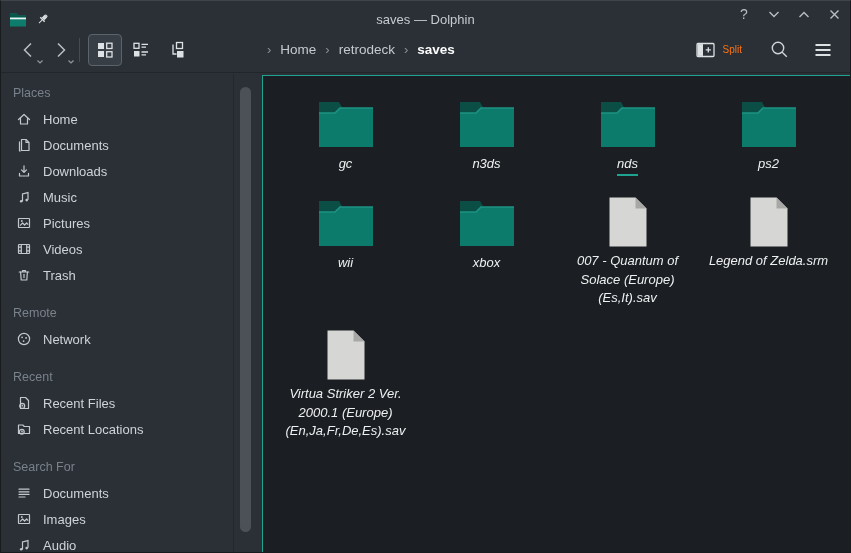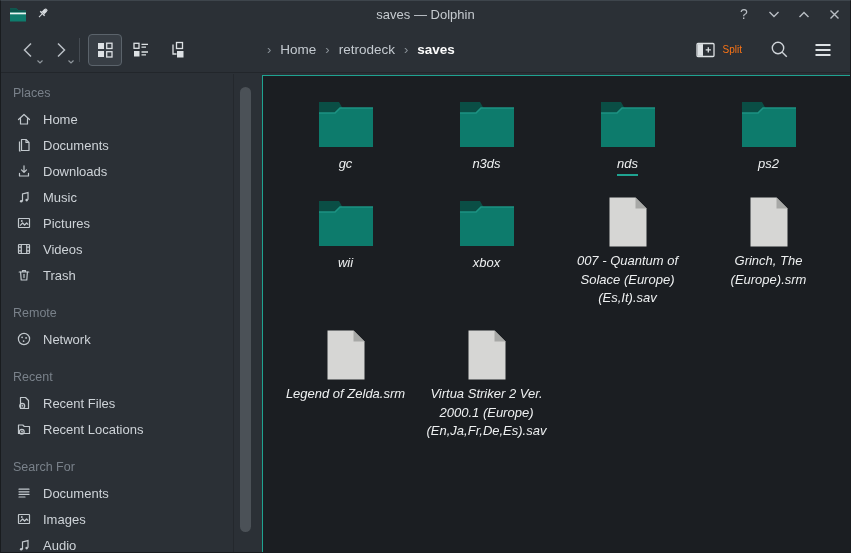--- a/index.html
+++ b/index.html
@@ -3,21 +3,21 @@
 <meta charset="utf-8">
 <style>
   * { box-sizing: border-box; }
   body { margin: 0; background: #15181a; font-family: "Liberation Sans", sans-serif; }
   .window {
     position: relative; width: 851px; height: 553px;
     background: #2b3036; overflow: hidden;
     border: 1px solid #191c1f; border-top-color: #3e454c;
   }
   
-  .titlebar { position: relative; height: 26px; display: flex; align-items: center; }
+  .titlebar { position: relative; height: 26px; display: flex; align-items: flex-end; }
   .tb-left { display: flex; align-items: center; gap: 9px; padding-left: 8px; }
   .tb-title {
     position: absolute; left: 0; right: 0; text-align: center;
     font-size: 13px; color: #c6cbd0; pointer-events: none;
   }
   .tb-controls { position: absolute; right: 6px; top: 0; height: 26px; display: flex; align-items: center; gap: 10px; }
   .tb-btn { width: 20px; height: 20px; display: flex; align-items: center; justify-content: center; cursor: default; }
   .help-glyph { font-size: 14px; color: #b9bec4; }
   
   .toolbar {
@@ -408,46 +408,37 @@
         </div>
         <div class="entry is-file">
           <div class="icon-box">
               <svg width="40" height="52" viewBox="0 0 40 52">
                 <path d="M1.5 1.5h26l11 11v38h-37z" fill="#d6d6d4"></path>
                 <path d="M27.5 1.5l11 11h-11z" fill="#a7a8a6"></path>
               </svg>
             </div>
           <span class="name">007 - Quantum of Solace (Europe) (Es,It).sav</span>
         </div>
+
         <div class="entry is-file">
           <div class="icon-box">
               <svg width="40" height="52" viewBox="0 0 40 52">
                 <path d="M1.5 1.5h26l11 11v38h-37z" fill="#d6d6d4"></path>
                 <path d="M27.5 1.5l11 11h-11z" fill="#a7a8a6"></path>
               </svg>
             </div>
-          <span class="name">Grinch, The (Europe).srm</span>
-        </div>
-
+          <span class="name">Legend of Zelda.srm</span>
+        </div>
         <div class="entry is-file">
           <div class="icon-box">
               <svg width="40" height="52" viewBox="0 0 40 52">
                 <path d="M1.5 1.5h26l11 11v38h-37z" fill="#d6d6d4"></path>
                 <path d="M27.5 1.5l11 11h-11z" fill="#a7a8a6"></path>
               </svg>
             </div>
-          <span class="name">Legend of Zelda.srm</span>
-        </div>
-        <div class="entry is-file">
-          <div class="icon-box">
-              <svg width="40" height="52" viewBox="0 0 40 52">
-                <path d="M1.5 1.5h26l11 11v38h-37z" fill="#d6d6d4"></path>
-                <path d="M27.5 1.5l11 11h-11z" fill="#a7a8a6"></path>
-              </svg>
-            </div>
           <span class="name">Virtua Striker 2 Ver. 2000.1 (Europe) (En,Ja,Fr,De,Es).sav</span>
         </div>
 
       </div>
     </div>
 
   </div>
 </div>
 
 </body></html>

